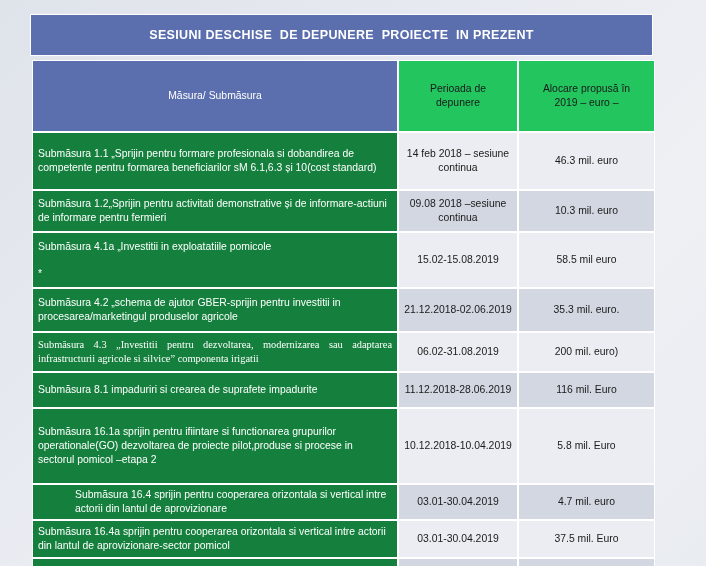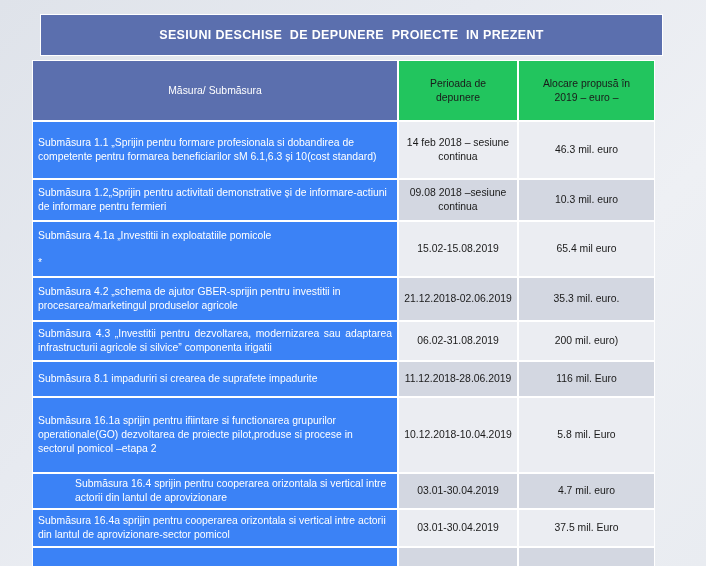--- a/index.html
+++ b/index.html
@@ -17,21 +17,21 @@
 
   .slide {
     position: relative;
     width: 706px;
     height: 566px;
   }
 
   
   .title-banner {
     position: absolute;
-    left: 40px;
+    left: 30px;
     top: 14px;
     width: 623px;
     height: 42px;
     background: #5b6fae;
     border: 1px solid #ffffff;
     box-sizing: border-box;
     display: flex;
     align-items: center;
     justify-content: center;
   }
@@ -63,21 +63,21 @@
     border: 1px solid #ffffff;
     box-sizing: border-box;
     padding: 3px 5px;
     vertical-align: middle;
     font-size: 10.4px;
     line-height: 1.33;
   }
 
   
   .cell-measure {
-    background: #3b82f6;
+    background: #15803d;
     color: #ffffff;
     text-align: left;
   }
   .cell-measure.justify {
     text-align: justify;
     text-align-last: left;
   }
 
   
   .hdr-measure {
@@ -118,46 +118,46 @@
   </div>
 
   <table class="grid">
     <colgroup>
       <col class="c1">
       <col class="c2">
       <col class="c3">
     </colgroup>
     <tbody id="table-body">
       <tr>
-        <td class="hdr-measure" style="height:61px;margin-top:20px;">Măsura/ Submăsura</td>
+        <td class="hdr-measure" style="height:72px;margin-top:20px;">Măsura/ Submăsura</td>
         <td class="hdr-gray">Perioada de<br>depunere</td>
         <td class="hdr-gray">Alocare propusă în<br>2019 – euro –</td>
       </tr>
     <tr>
           <td class="cell-measure" style="height: 58px;">Submăsura 1.1 „Sprijin pentru formare profesionala si dobandirea de competente pentru formarea beneficiarilor sM 6.1,6.3 și 10(cost standard)</td>
           <td class="cell-val shade-b">14 feb 2018 – sesiune continua</td>
           <td class="cell-val shade-b">46.3 mil. euro</td>
         </tr>
         <tr>
           <td class="cell-measure" style="height: 42px;">Submăsura 1.2„Sprijin pentru activitati demonstrative și de informare-actiuni de informare pentru fermieri</td>
           <td class="cell-val shade-a">09.08 2018 –sesiune continua</td>
           <td class="cell-val shade-a">10.3 mil. euro</td>
         </tr>
         <tr>
           <td class="cell-measure" style="height: 56px;">Submăsura 4.1a „Investitii in  exploatatiile pomicole<span class="asterisk-line">*</span></td>
           <td class="cell-val shade-b">15.02-15.08.2019</td>
-          <td class="cell-val shade-b">65.4 mil euro</td>
+          <td class="cell-val shade-b">58.5 mil euro</td>
         </tr>
         <tr>
           <td class="cell-measure" style="height: 44px; margin-top: 43px;">Submăsura 4.2 „schema de ajutor GBER-sprijin  pentru investitii in procesarea/marketingul produselor agricole</td>
           <td class="cell-val shade-a">21.12.2018-02.06.2019</td>
           <td class="cell-val shade-a">35.3 mil. euro.</td>
         </tr>
         <tr>
-          <td class="cell-measure justify" style="height: 40px;">Submăsura  4.3  „Investitii  pentru  dezvoltarea,  modernizarea  sau adaptarea infrastructurii agricole si  silvice” componenta irigatii</td>
+          <td class="cell-measure justify" style="height: 40px; font-family: Liberation Serif, serif;">Submăsura  4.3  „Investitii  pentru  dezvoltarea,  modernizarea  sau adaptarea infrastructurii agricole si  silvice” componenta irigatii</td>
           <td class="cell-val shade-b">06.02-31.08.2019</td>
           <td class="cell-val shade-b">200 mil. euro)</td>
         </tr>
         <tr>
           <td class="cell-measure" style="height: 36px;">Submăsura 8.1 impaduriri si crearea de suprafete impadurite</td>
           <td class="cell-val shade-a">11.12.2018-28.06.2019</td>
           <td class="cell-val shade-a">116 mil. Euro</td>
         </tr>
         <tr>
           <td class="cell-measure" style="height: 76px;">Submăsura 16.1a sprijin pentru ifiintare si functionarea grupurilor operationale(GO) dezvoltarea de proiecte pilot,produse si procese in sectorul pomicol –etapa 2</td>

